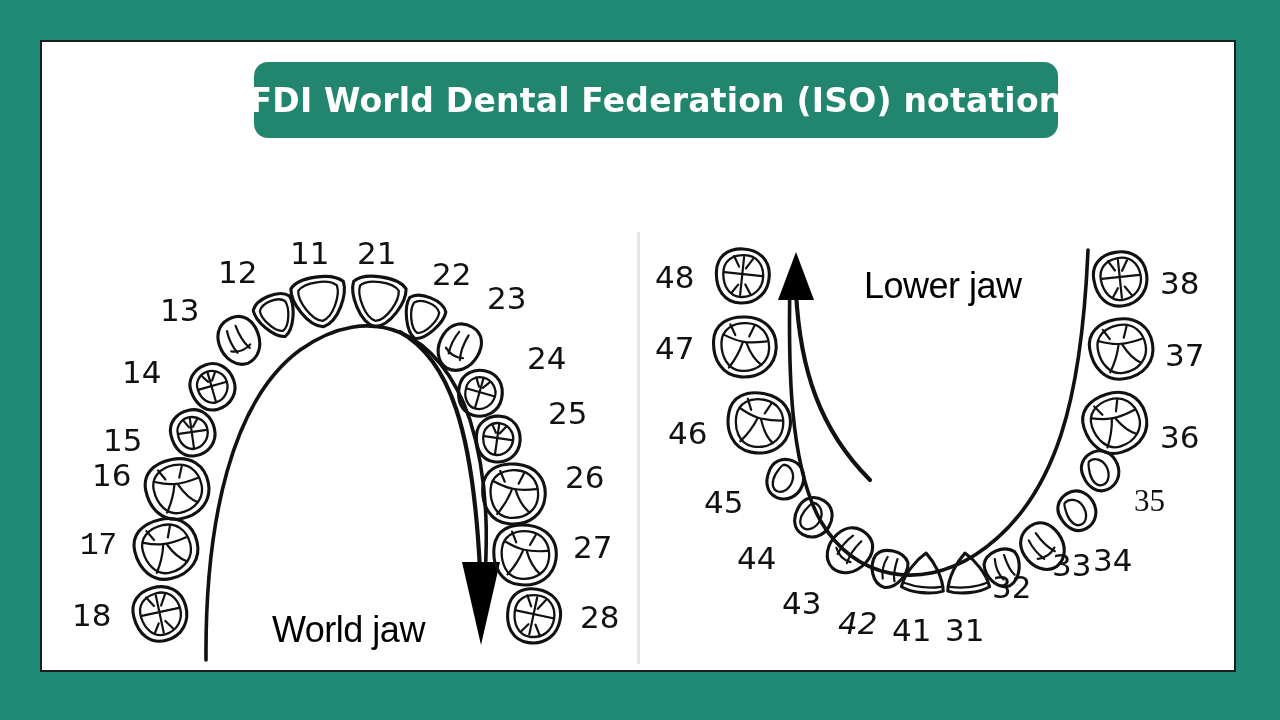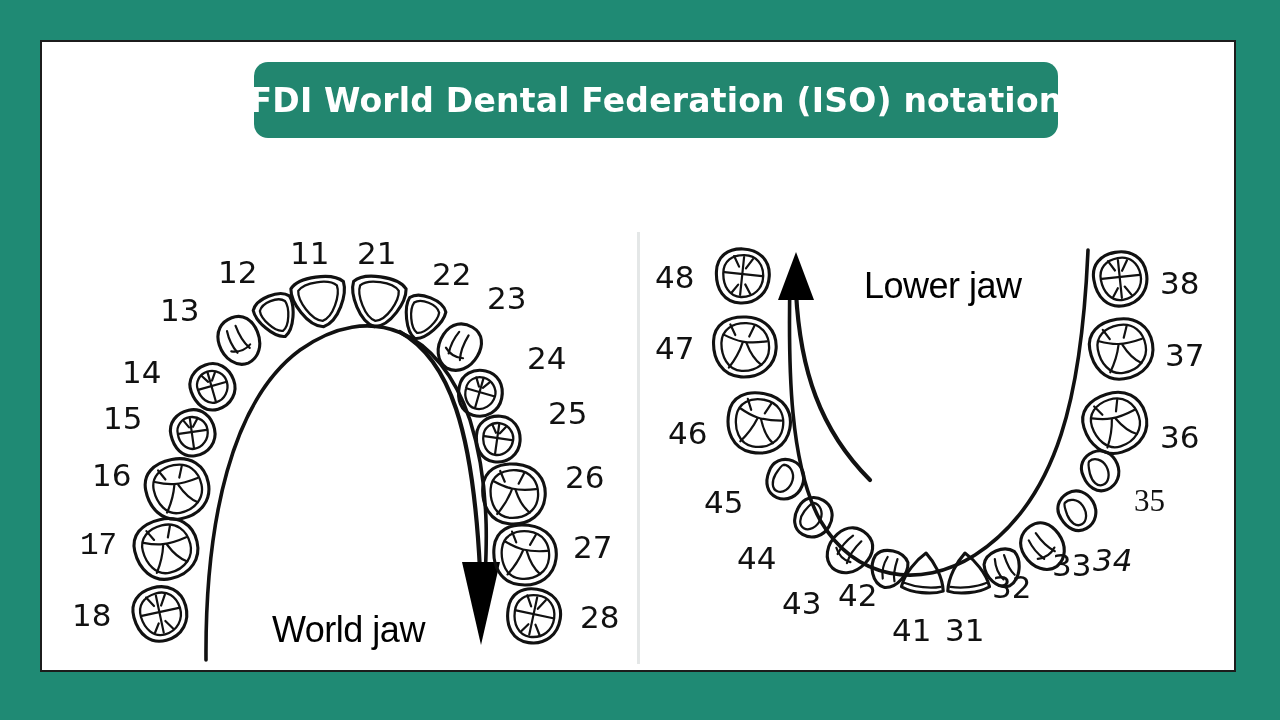--- a/index.html
+++ b/index.html
@@ -225,21 +225,21 @@
       <use href="#molar-wide" x="1115" y="424" transform="rotate(-14 1115 424)"></use>
       <use href="#molar-wide" x="1121" y="350" transform="rotate(-6 1121 350)"></use>
       <use href="#molar" x="1120" y="280" transform="rotate(-6 1120 280)"></use>
     </g>
   </svg>
 
   <div>
     <span class="numlabel" style="left:72px;top:600px;">18</span>
     <span class="numlabel" style="left:80px;top:530px;font-family:Liberation Mono, monospace;">17</span>
     <span class="numlabel" style="left:92px;top:460px;">16</span>
-    <span class="numlabel" style="left:103px;top:403px;text-align:right;">15</span>
+    <span class="numlabel" style="left:103px;top:425px;text-align:right;">15</span>
     <span class="numlabel" style="left:122px;top:357px;">14</span>
     <span class="numlabel" style="left:160px;top:295px;">13</span>
     <span class="numlabel" style="left:218px;top:257px;">12</span>
     <span class="numlabel" style="left:290px;top:238px;">11</span>
     <span class="numlabel" style="left:357px;top:238px;">21</span>
     <span class="numlabel" style="left:432px;top:259px;">22</span>
     <span class="numlabel" style="left:487px;top:283px;">23</span>
     <span class="numlabel" style="left:527px;top:343px;">24</span>
     <span class="numlabel" style="left:548px;top:398px;">25</span>
     <span class="numlabel" style="left:565px;top:462px;">26</span>
@@ -247,26 +247,26 @@
     <span class="numlabel" style="left:580px;top:602px;">28</span>
   </div>
 
   <div>
     <span class="numlabel" style="left:655px;top:262px;">48</span>
     <span class="numlabel" style="left:655px;top:333px;">47</span>
     <span class="numlabel" style="left:668px;top:418px;">46</span>
     <span class="numlabel" style="left:704px;top:487px;">45</span>
     <span class="numlabel" style="left:737px;top:543px;">44</span>
     <span class="numlabel" style="left:782px;top:588px;">43</span>
-    <span class="numlabel" style="left:838px;top:580px;">42</span>
+    <span class="numlabel" style="left:838px;top:608px;font-style:italic;">42</span>
     <span class="numlabel" style="left:892px;top:615px;">41</span>
     <span class="numlabel" style="left:945px;top:615px;">31</span>
     <span class="numlabel" style="left:992px;top:572px;">32</span>
     <span class="numlabel" style="left:1052px;top:550px;">33</span>
-    <span class="numlabel" style="left:1093px;top:545px;font-style:italic;">34</span>
+    <span class="numlabel" style="left:1093px;top:545px;">34</span>
     <span class="numlabel" style="left:1134px;top:485px;font-family:Liberation Serif, serif;">35</span>
     <span class="numlabel" style="left:1160px;top:422px;">36</span>
     <span class="numlabel" style="left:1165px;top:340px;">37</span>
     <span class="numlabel" style="left:1160px;top:268px;">38</span>
   </div>
 
   <span class="jawlabel" style="left:272px;top:612px;">World jaw</span>
   <span class="jawlabel" style="left:864px;top:268px;">Lower jaw</span>
 
 </div>

